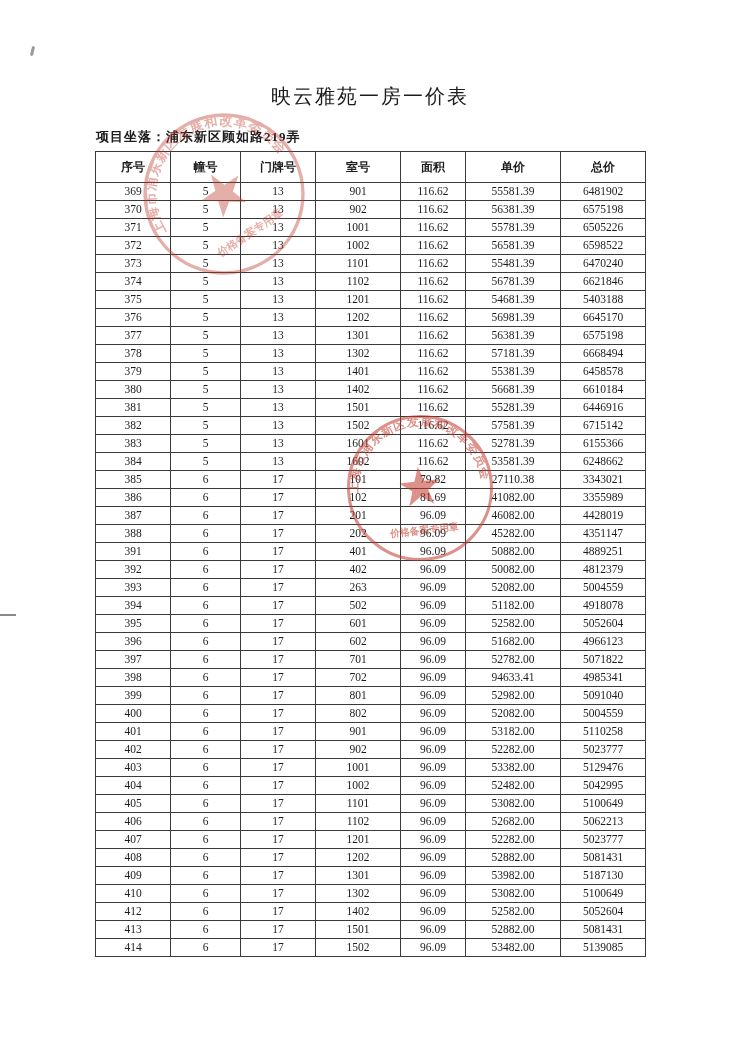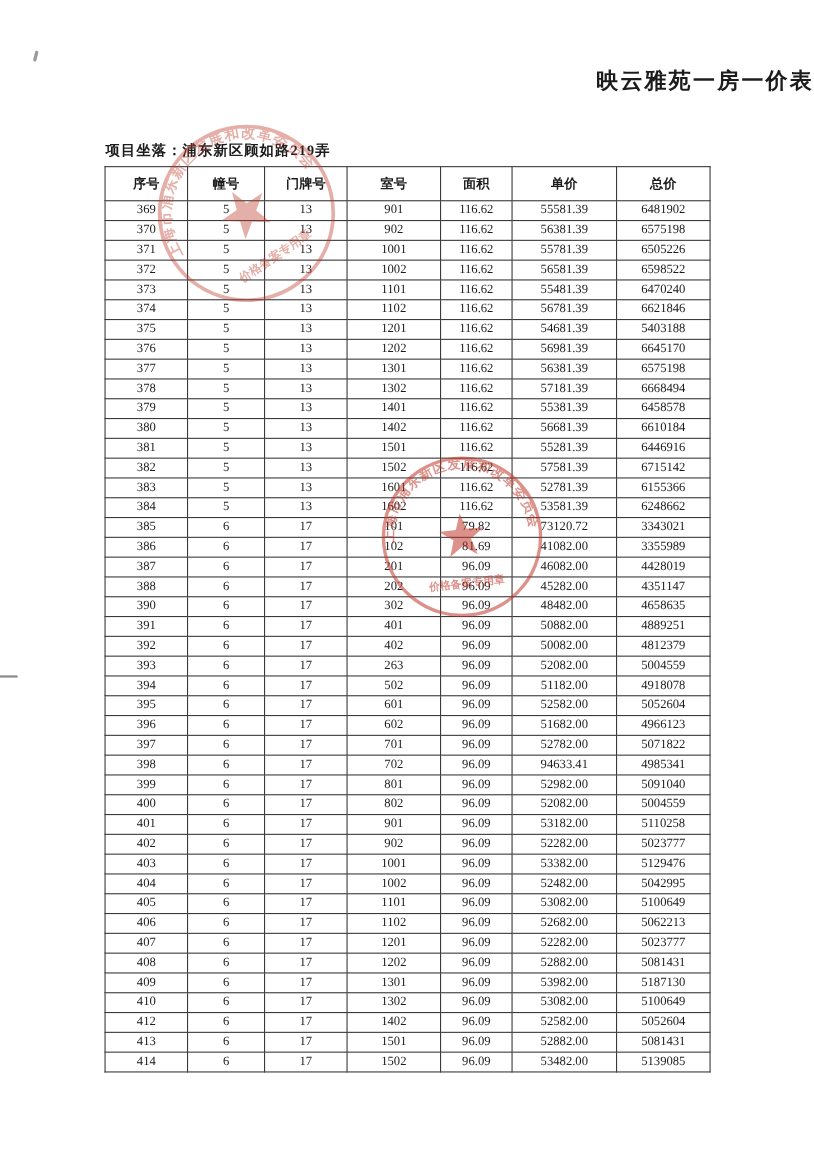--- a/index.html
+++ b/index.html
@@ -6,22 +6,22 @@
   html,body { background:#ffffff; }
   body {
     width:740px; height:1046px;
     font-family:"Liberation Serif","DejaVu Serif",serif;
   }
   .page {
     position:relative; width:740px; height:1046px;
     background:#ffffff; color:#1c1c1c; overflow:hidden;
   }
   .doc-title {
-    position:absolute; top:60px; left:0; width:100%;
-    text-align:right; font-size:20px; font-weight:bold; letter-spacing:2px;
+    position:absolute; top:83px; left:0; width:100%;
+    text-align:center; font-size:20px; font-weight:normal; letter-spacing:2px;
   }
   .location {
     position:absolute; top:128px; left:96px;
     font-size:13px; font-weight:bold; letter-spacing:1px;
   }
   .price-table {
     position:absolute; top:151px; left:95px; width:550px;
     border-collapse:collapse; table-layout:fixed;
     font-size:11.5px; text-align:center;
   }
@@ -222,21 +222,21 @@
           <td>116.62</td>
           <td>53581.39</td>
           <td>6248662</td>
         </tr>
         <tr>
           <td>385</td>
           <td>6</td>
           <td>17</td>
           <td>101</td>
           <td>79.82</td>
-          <td>73120.72</td>
+          <td>27110.38</td>
           <td>3343021</td>
         </tr>
         <tr>
           <td>386</td>
           <td>6</td>
           <td>17</td>
           <td>102</td>
           <td>81.69</td>
           <td>41082.00</td>
           <td>3355989</td>
@@ -251,29 +251,20 @@
           <td>4428019</td>
         </tr>
         <tr>
           <td>388</td>
           <td>6</td>
           <td>17</td>
           <td>202</td>
           <td>96.09</td>
           <td>45282.00</td>
           <td>4351147</td>
-        </tr>
-        <tr>
-          <td>390</td>
-          <td>6</td>
-          <td>17</td>
-          <td>302</td>
-          <td>96.09</td>
-          <td>48482.00</td>
-          <td>4658635</td>
         </tr>
         <tr>
           <td>391</td>
           <td>6</td>
           <td>17</td>
           <td>401</td>
           <td>96.09</td>
           <td>50882.00</td>
           <td>4889251</td>
         </tr>

